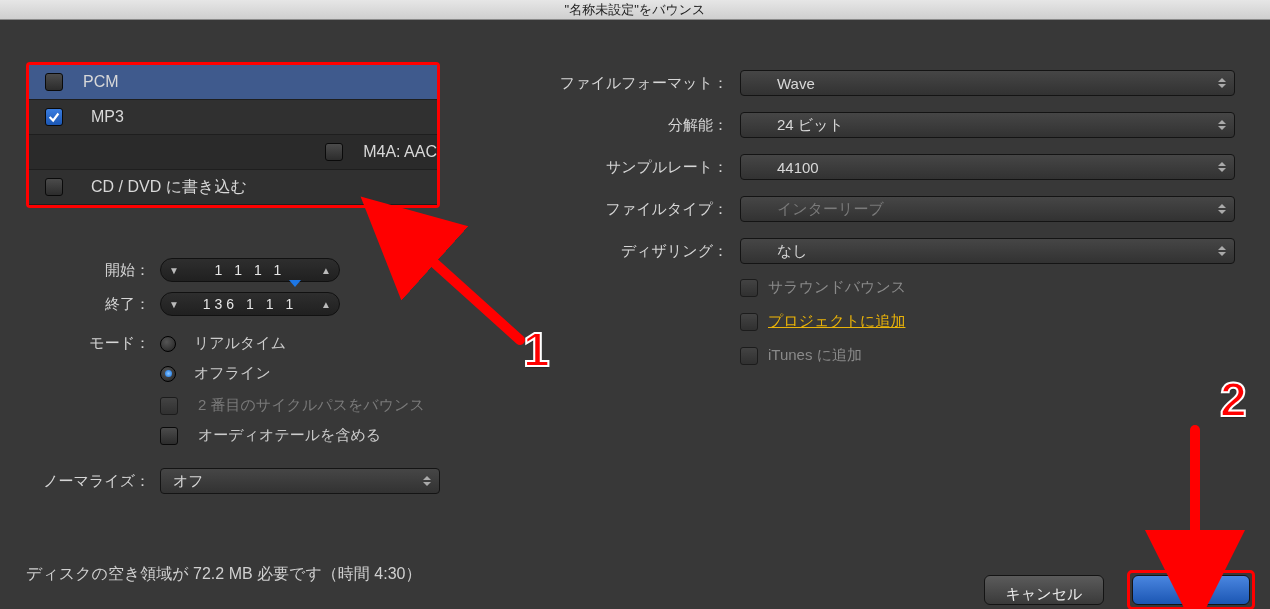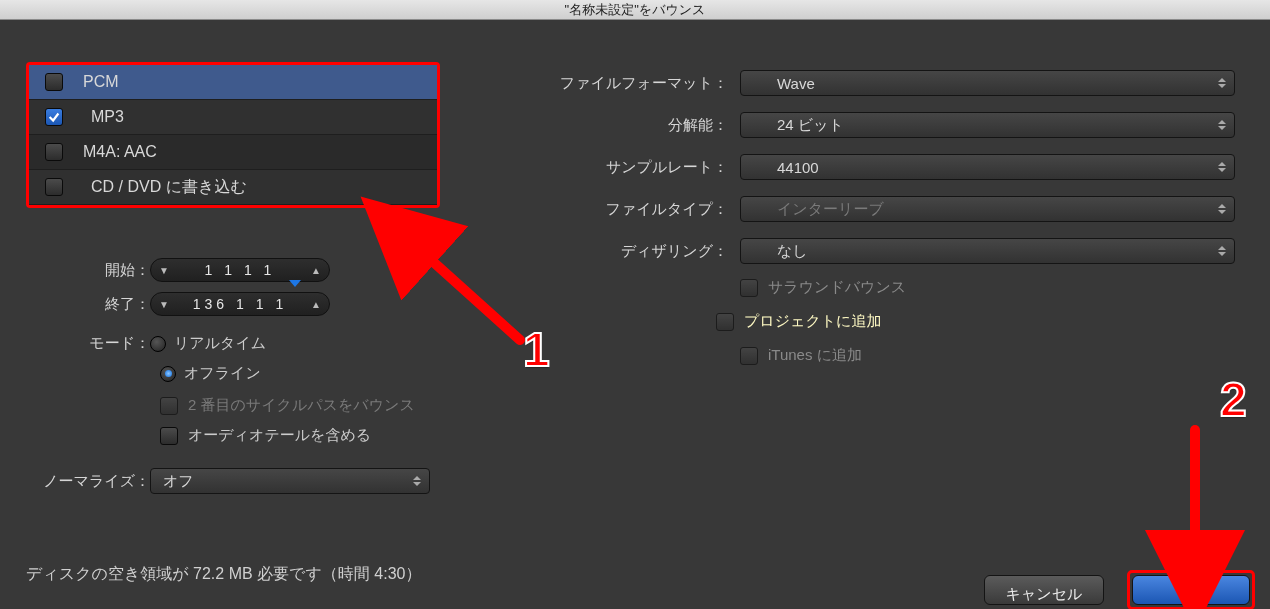--- a/index.html
+++ b/index.html
@@ -42,36 +42,36 @@
     display: flex;
     align-items: center;
     height: 35px;
     padding-left: 16px;
     border-bottom: 1px solid #1e1e1e;
     font-size: 16px;
     color: #d8d8d8;
   }
   .list-row.sel { background: #3f5a8d; }
   .list-row.alt { background: #303030; gap: 8px; }
-  .list-row.norm { background: #2a2a2a; }
+  .list-row.norm { background: #2a2a2a; justify-content: flex-end; }
   .chk {
     width: 18px; height: 18px;
     border: 1px solid #0a0a0a;
     border-radius: 3px;
     background: linear-gradient(#4b4b4b,#2c2c2c);
     margin-right: 20px;
     display: flex; align-items: center; justify-content: center;
   }
   .chk.checked { background: linear-gradient(#3a7de0,#1b56b3); }
   .chk.checked svg { width: 14px; height: 14px; }
 
   
   .lbl { text-align: right; font-size: 15px; color: #d6d6d6; }
 
-  .row { position: absolute; display: flex; align-items: center; }
+  .row { position: absolute; display: flex; align-items: center; gap: 10px; }
 
   .spinctrl {
     width: 180px; height: 24px;
     background: linear-gradient(#2e2e2e,#202020);
     border: 1px solid #111;
     border-radius: 12px;
     display: flex; align-items: center; justify-content: space-between;
     padding: 0 8px;
   }
   .spinctrl .tri { font-size: 10px; color: #bbb; cursor: pointer; }
@@ -294,21 +294,21 @@
           <span class="u"></span>
           <span class="d"></span>
         </span>
     </div>
   </div>
 
   <div class="row-right" style="top:258px; left:740px; color:#8a8a8a;">
     <span class="chk" style="margin-right:10px;opacity:.6"></span>
     <span>サラウンドバウンス</span>
   </div>
-  <div class="row-right" style="top:292px; left:716px; color:#fef9c3;">
+  <div class="row-right" style="top:292px; left:740px; color:#eab308;text-decoration:underline;">
     <span class="chk" style="margin-right:10px;opacity:.6"></span>
     <span>プロジェクトに追加</span>
   </div>
   <div class="row-right" style="top:326px; left:740px; color:#8a8a8a;">
     <span class="chk" style="margin-right:10px;opacity:.6"></span>
     <span>iTunes に追加</span>
   </div>
 
   <div class="footer-text">ディスクの空き領域が 72.2 MB 必要です（時間 4:30）</div>
 

